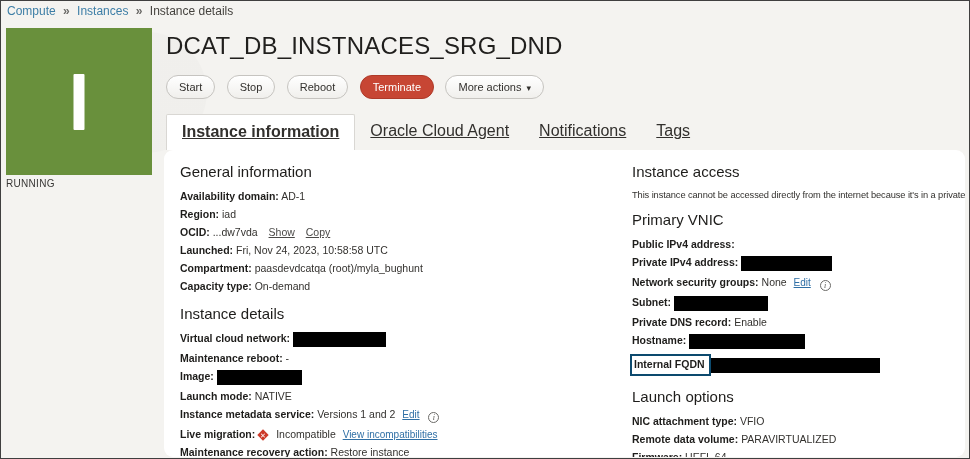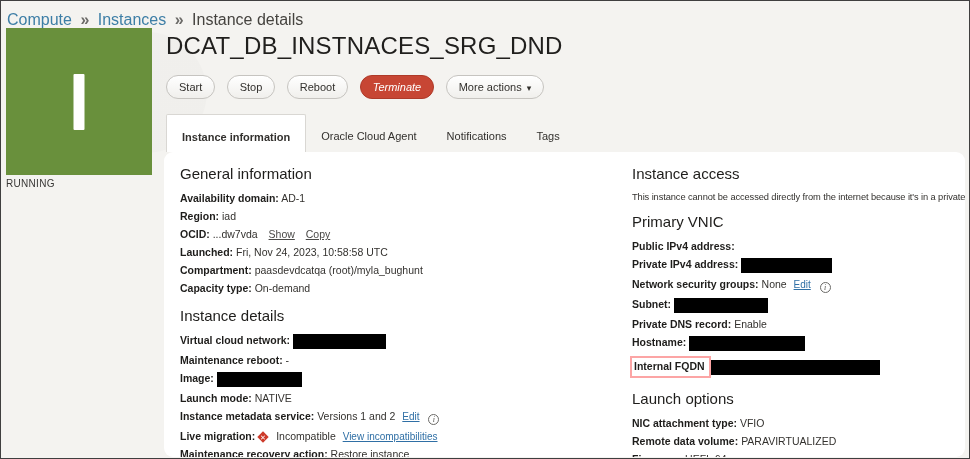--- a/index.html
+++ b/index.html
@@ -9,43 +9,43 @@
     position:relative; width:970px; height:459px;
     background:#f4f3f0;
     background-image:
       radial-gradient(circle at 15% 20%, rgba(0,0,0,0.015) 0 60px, transparent 61px),
       radial-gradient(circle at 75% 70%, rgba(0,0,0,0.012) 0 90px, transparent 91px);
     border:1px solid #3f3f3f;
     overflow:hidden;
   }
 
   
-  .breadcrumb { position:absolute; top:10px; left:6px; font-size:16px; color:#4f4d4a; }
+  .breadcrumb { position:absolute; top:3px; left:6px; font-size:12px; color:#4f4d4a; }
   .bc-link { color:#3d7ea6; text-decoration:none; cursor:pointer; }
   .bc-sep { margin:0 4px; color:#6b6a67; font-weight:bold; }
   .bc-current { color:#45433f; }
 
   
   .status-card { position:absolute; top:27px; left:5px; width:146px; height:147px; background:#69903c; }
   .ibar { position:absolute; left:50%; top:50%; transform:translate(-50%,-50%); width:11px; height:56px; background:#fff; border-radius:1px; }
   .status-label { position:absolute; top:177px; left:5px; width:146px; text-align:left; font-size:10px; color:#393836; letter-spacing:0.3px; }
 
   
   .main { position:absolute; left:163px; top:31px; right:4px; bottom:1px; display:flex; flex-direction:column; }
   .title { font-size:24px; font-weight:400; color:#201f1d; margin:0 0 0 2px; letter-spacing:0.2px; }
 
   .actions { margin:15px 0 15px 2px; }
   .btn { display:inline-block; padding:5px 12px; margin-right:7px; font-size:11px; color:#32302d;
          background:linear-gradient(#ffffff,#f0efec); border:1px solid #c6c4c0; border-radius:12px;
          cursor:pointer; font-family:inherit; }
-  .btn-danger { background:#c74634; border-color:#ae3a29; color:#fff;font-style:italic; }
+  .btn-danger { background:#c74634; border-color:#ae3a29; color:#fff; }
   .caret { font-size:9px; margin-left:5px; color:#32302d; }
 
   .tabs { margin-left:2px; display:flex; }
-  .tab { padding:16px 15px 9px; font-size:11px; color:#32302d; cursor:pointer; white-space:nowrap; }
+  .tab { padding:8px 15px 9px; font-size:16px; color:#32302d; cursor:pointer; white-space:nowrap;text-decoration:underline; }
   .tab.active { background:#fff; border:1px solid #d9d7d3; border-bottom:none; font-weight:bold; border-radius:2px 2px 0 0; }
 
   .panel { background:#fff; flex:1; display:flex; padding:13px 16px 0 16px; overflow:hidden;border-radius:9px; }
   .col-left { width:452px; flex-shrink:0; }
   .col-right { flex:1; min-width:0; }
 
   .sect { font-size:15px; font-weight:400; color:#1e1d1b; margin:0 0 10px 0; }
   .sect.mt { margin-top:12px; }
 
   .row { font-size:10.5px; color:#1e1d1b; margin-bottom:5px; line-height:13px; }
@@ -61,21 +61,21 @@
                font-size:8px; line-height:10px; text-align:center; color:#55544f; margin-left:6px;
                font-style:italic; font-family:"Liberation Serif", serif; vertical-align:-2px; cursor:pointer; }
 
   .diamond-icon { display:inline-block; width:8px; height:8px; background:#cd3a2a; transform:rotate(45deg);
                   margin:0 6px 0 4px; position:relative; vertical-align:-1px; }
   .diamond-icon .x { position:absolute; left:50%; top:50%; transform:translate(-50%,-50%) rotate(-45deg);
                      color:#fff; font-size:7px; line-height:1; }
 
   .desc { font-size:9.3px; letter-spacing:-0.1px; white-space:nowrap; color:#33312e; margin:0 0 11px 0; }
 
-  .fqdn-box { display:inline-block; border:2px solid #fca5a5; padding:2px 4px 3px 2px; margin-left:-2px; }
+  .fqdn-box { display:inline-block; border:2px solid #0c4a6e; padding:2px 4px 3px 2px; margin-left:-2px; }
   .fqdn-box .lbl { font-weight:bold; }
 </style>
 </head>
 <body>
 
 <div class="screen">
 
   <div class="breadcrumb">
     <a class="bc-link">Compute</a>
     <span class="bc-sep">»</span>

